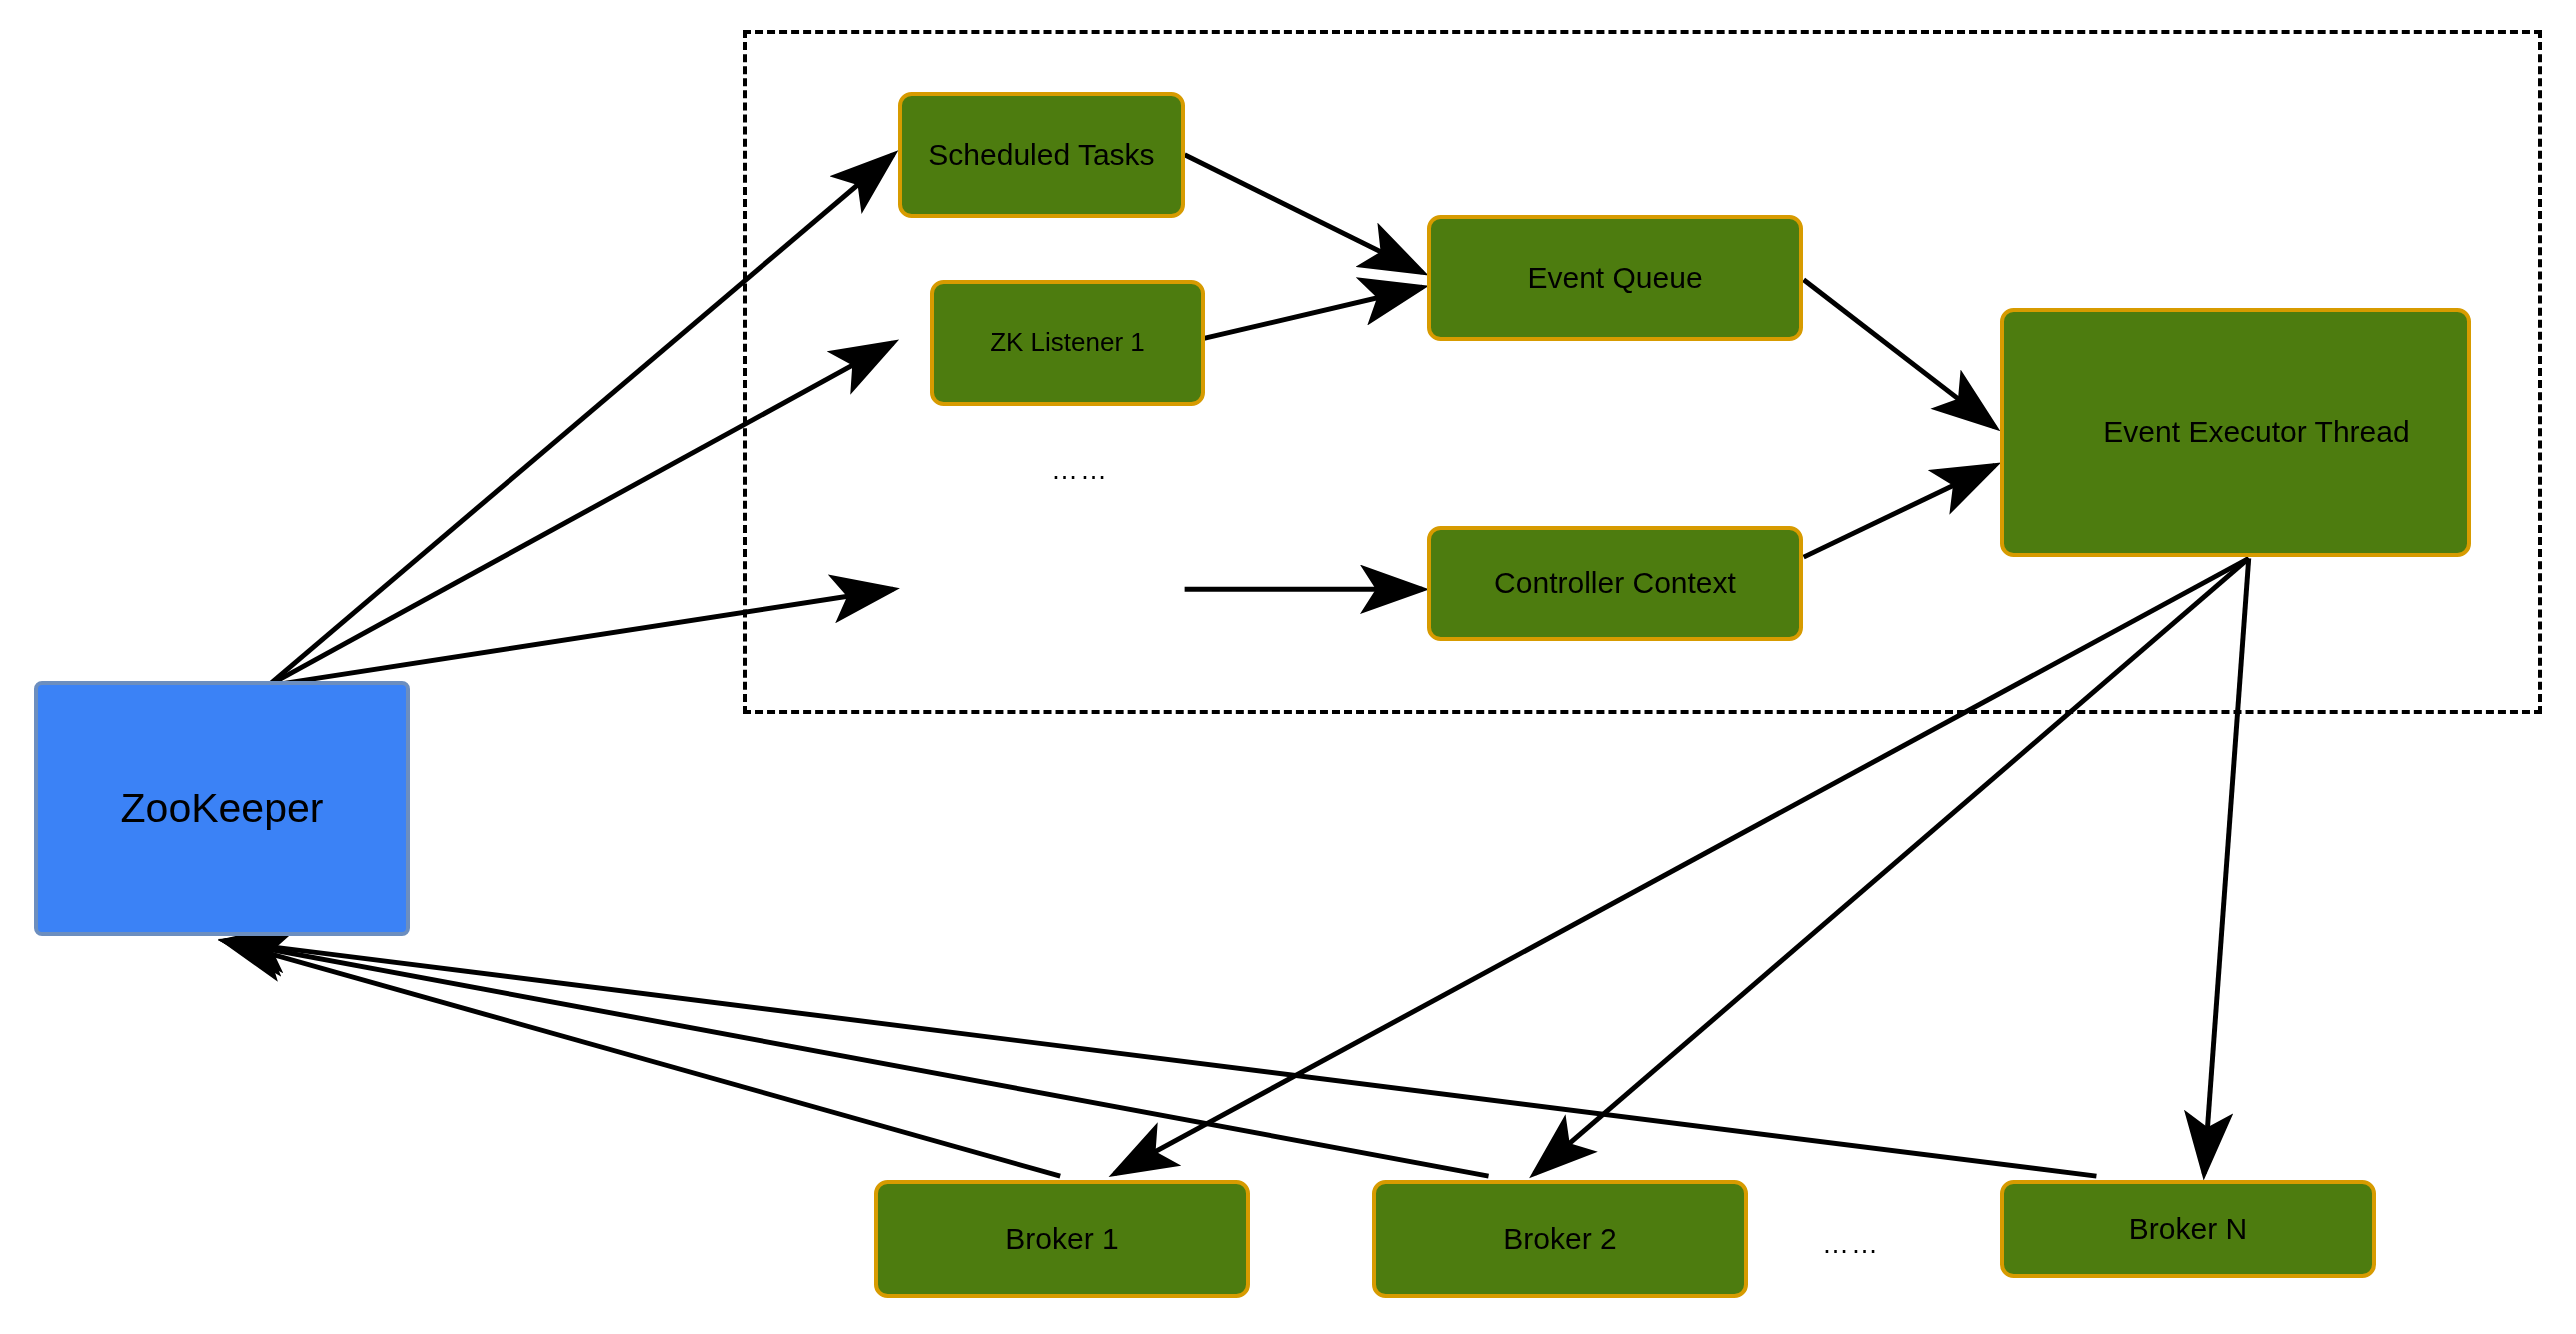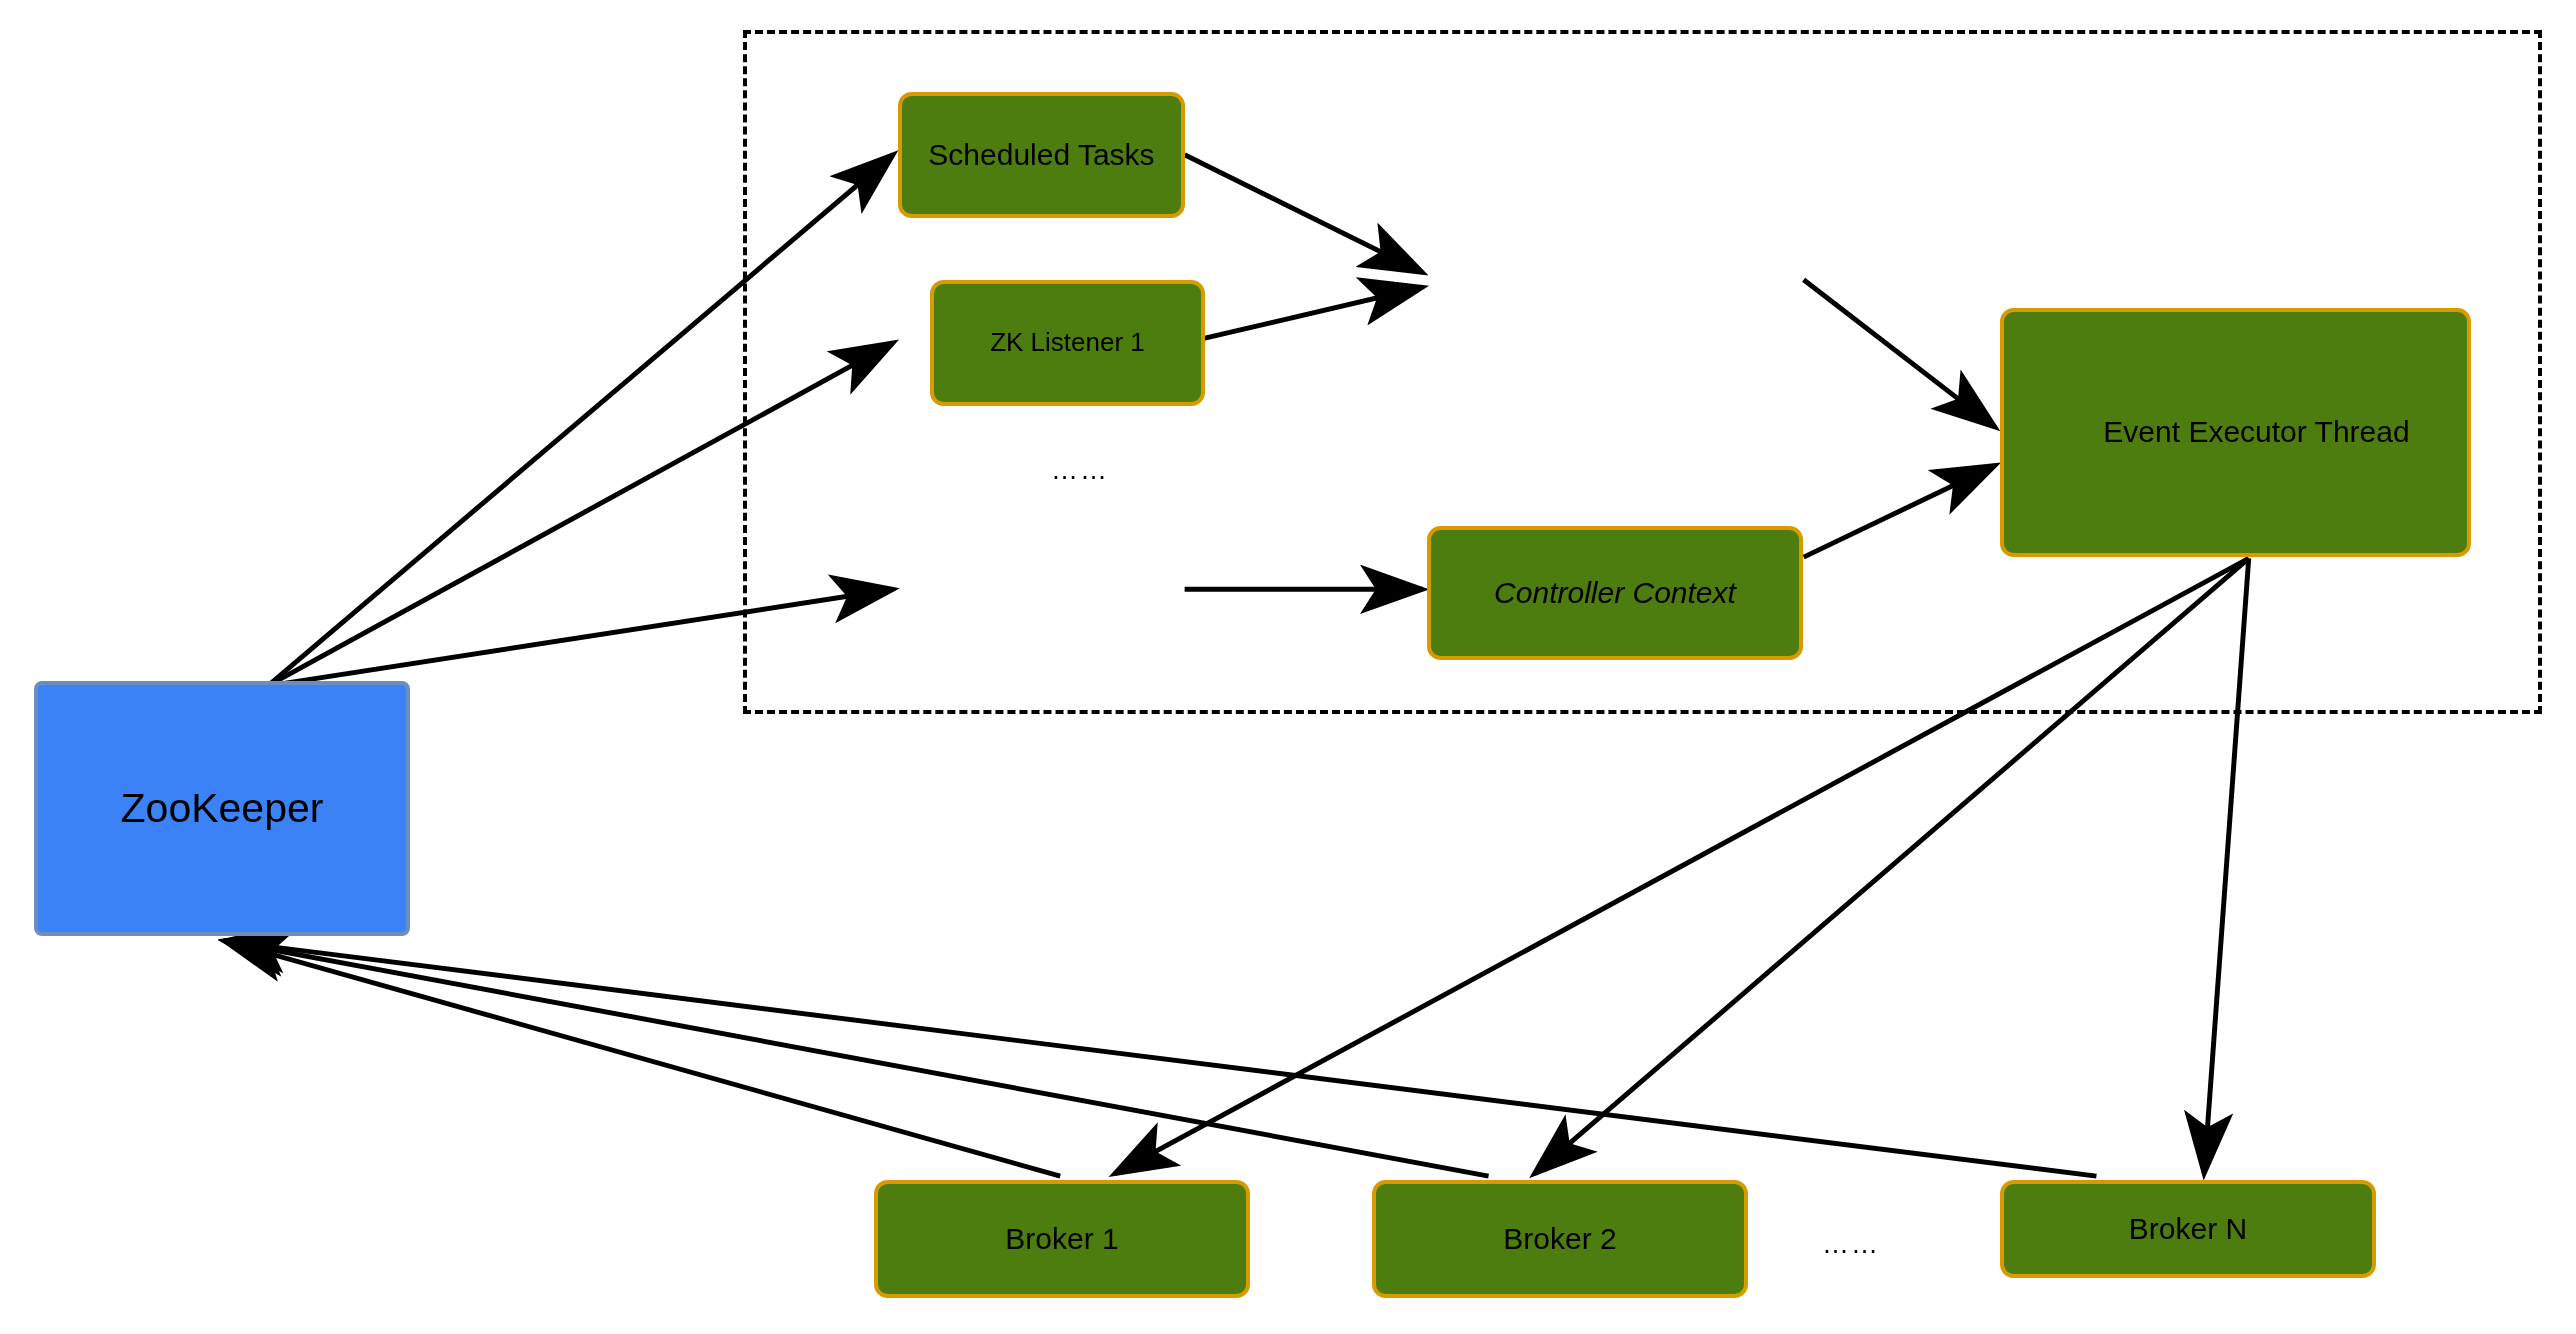--- a/index.html
+++ b/index.html
@@ -98,22 +98,23 @@
     </g>
   </svg>
 
   <div class="node node-blue" style="left:34px; top:681px; width:376px; height:255px; font-size:41px;">ZooKeeper</div>
 
   <div class="node node-orange" style="left:898px; top:92px; width:287px; height:126px; font-size:30px;">Scheduled Tasks</div>
 
   <div class="node node-orange" style="left:930px; top:280px; width:275px; height:126px; font-size:26px;">ZK Listener 1</div>
 
 
+  <div class="node node-orange" style="left:1427px; top:215px; width:376px; height:126px; font-size:30px;">Event Queue</div>
 
-  <div class="node node-orange" style="left:1427px; top:526px; width:376px; height:134px; font-size:30px;font-style:italic;">Controller Context</div>
+  <div class="node node-orange" style="left:1427px; top:526px; width:376px; height:115px; font-size:30px;">Controller Context</div>
 
   <div class="node node-orange" style="left:2000px; top:308px; width:471px; height:249px; font-size:30px;padding-left:42px;">Event Executor Thread</div>
 
   <div class="node node-orange" style="left:874px; top:1180px; width:376px; height:118px; font-size:30px;">Broker 1</div>
 
   <div class="node node-orange" style="left:1372px; top:1180px; width:376px; height:118px; font-size:30px;">Broker 2</div>
 
   <div class="node node-orange" style="left:2000px; top:1180px; width:376px; height:98px; font-size:30px;">Broker N</div>
 
   <div class="ellipsis" style="left:1051px; top:455px; font-size:27px;">……</div>

